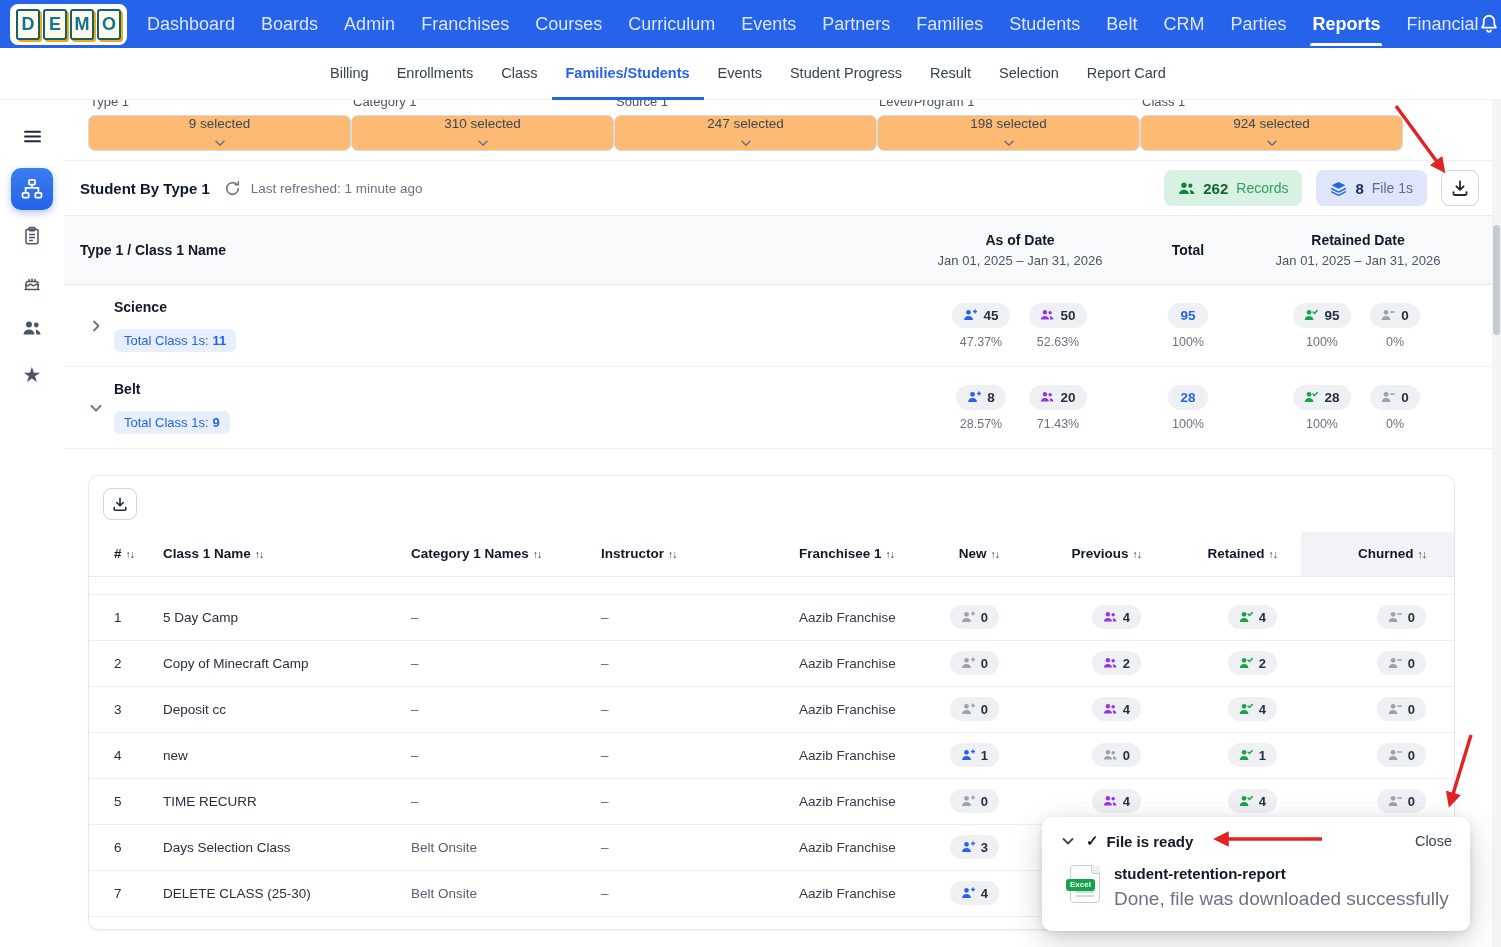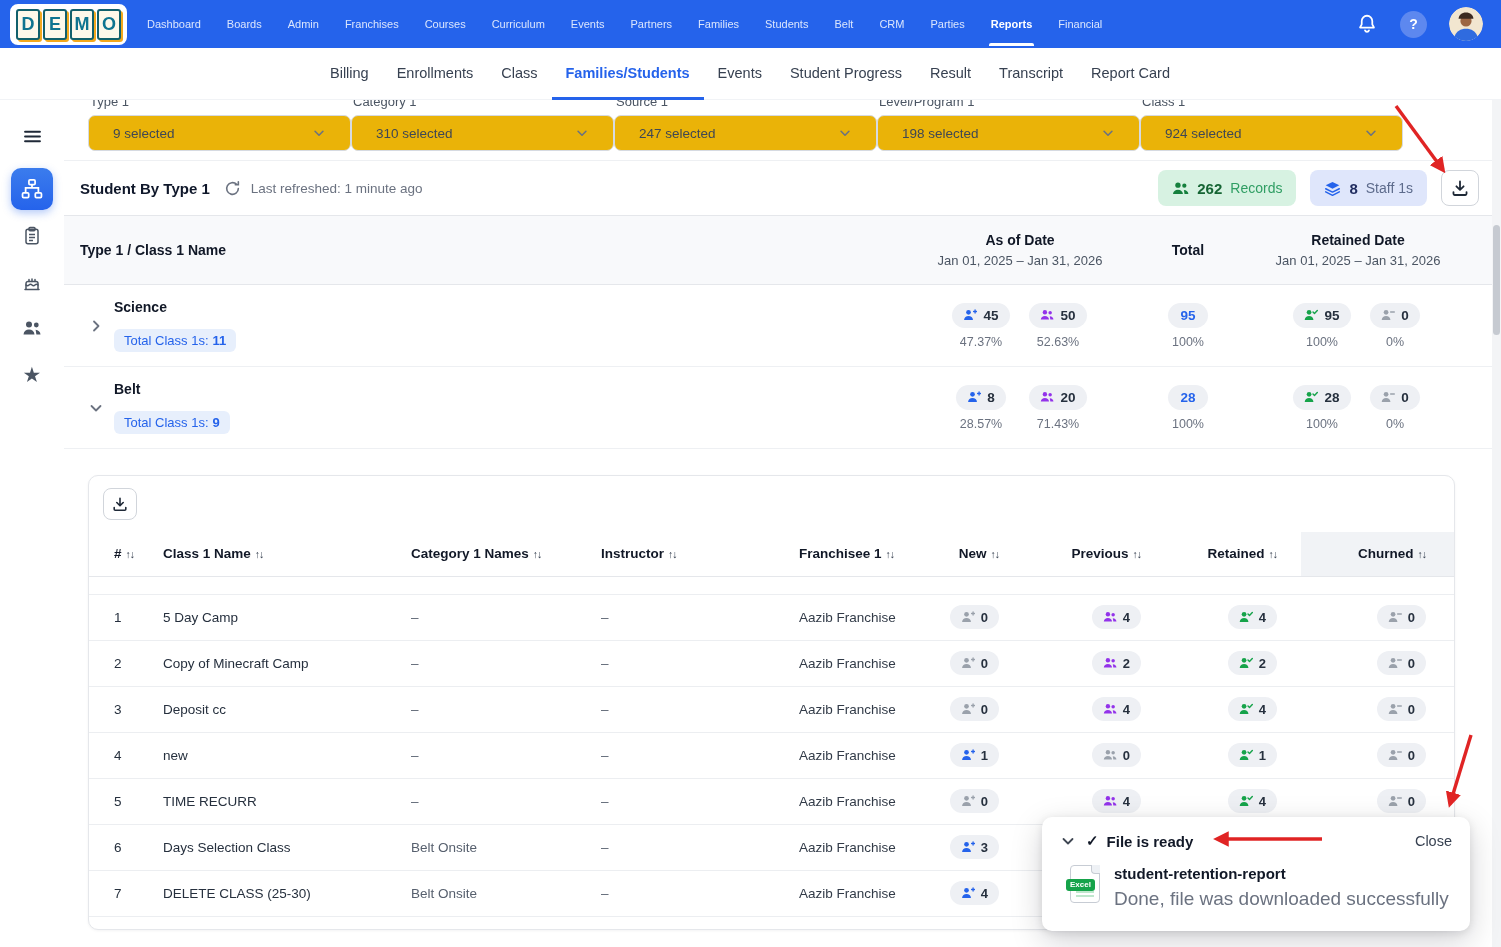--- a/index.html
+++ b/index.html
@@ -10,21 +10,21 @@
   }
   
   .topnav { position:absolute; top:0; left:0; right:0; height:48px; background:#2563eb;
     display:flex; align-items:center; z-index:10; }
   .logo { margin-left:10px; border:2px solid #fff; border-radius:8px; background:#fff;
     padding:3px 4px; display:flex; gap:3px; }
   .logo .tile { width:24px; height:31px; background:#fdf8ea; border:2px solid #11606c;
     border-radius:3px; box-shadow:2px 2px 0 #f2a81d; display:flex; align-items:center;
     justify-content:center; font-weight:bold; font-size:18px; color:#0e7490; }
   .nav-items { display:flex; gap:26px; margin-left:20px; }
-  .nav-item { color:#dbe6fd; font-size:11px; height:44px; display:flex; align-items:center;
+  .nav-item { color:#dbe6fd; font-size:18px; height:44px; display:flex; align-items:center;
     position:relative; cursor:pointer; white-space:nowrap; }
   .nav-item.active { color:#fff; font-weight:bold; }
   .nav-item.active::after { content:""; position:absolute; left:-2px; right:-2px; bottom:0;
     height:3px; background:#fff; border-radius:2px 2px 0 0; }
   .nav-right { margin-left:auto; margin-right:18px; display:flex; align-items:center; gap:22px; }
   .bell { width:22px; height:22px; color:#fff; }
   .bell svg { width:22px; height:22px; display:block; }
   .help { width:27px; height:27px; border-radius:50%; background:#5d88ef; color:#fff;
     display:flex; align-items:center; justify-content:center; font-weight:bold; font-size:14px; }
   .avatar { width:34px; height:34px; border-radius:50%; overflow:hidden; display:block; }
@@ -51,23 +51,23 @@
   .sb-active svg { width:22px; height:22px; }
   .sb-item { margin-top:6px; }
   .sb-star { font-size:21px; color:#4b5563; line-height:1; }
   
   .main { position:absolute; top:100px; left:64px; right:0; bottom:0; background:#fff; z-index:2; }
   
   .filters { display:flex; gap:0; padding-left:24px; }
   .filter { width:263px; }
   .flabel { height:9px; overflow:hidden; position:relative; }
   .flabel span { position:absolute; bottom:0; left:2px; font-size:13px; color:#4b5563; line-height:1.1; }
-  .select { margin-top:6px; height:36px; border:1px solid #d6dae1; border-radius:7px; background:#eab308;
-    display:flex; align-items:center; justify-content:space-between; padding:0 24px;
-    font-size:13.5px; color:#3f4754; cursor:pointer; }
+  .select { margin-top:6px; height:36px; border:1px solid #d6dae1; border-radius:7px; background:#fdba74;
+    display:flex; align-items:center; justify-content:space-between; padding:0 4px;
+    font-size:13.5px; color:#3f4754; cursor:pointer;flex-direction:column; }
   .select .ic svg { width:14px; height:14px; color:#6b7280; display:block; }
   
   .rhead { margin-top:9px; height:55px; border-top:1px solid #eef0f3; display:flex;
     align-items:center; padding:0 22px 0 16px; }
   .rtitle { font-size:15px; font-weight:bold; color:#0f172a; }
   .refresh { margin-left:14px; color:#6b7280; cursor:pointer; }
   .refresh svg { width:17px; height:17px; display:block; }
   .refreshed { margin-left:10px; font-size:13.5px; color:#6b7280; }
   .rright { margin-left:auto; display:flex; align-items:center; gap:14px; }
   .badge { height:36px; border-radius:8px; display:flex; align-items:center; gap:8px; padding:0 14px; }
@@ -217,21 +217,21 @@
 </header>
 
 <div class="tabbar">
   <span class="tab">Billing</span>
   <span class="tab">Enrollments</span>
   <span class="tab">Class</span>
   <span class="tab active">Families/Students</span>
   <span class="tab">Events</span>
   <span class="tab">Student Progress</span>
   <span class="tab">Result</span>
-  <span class="tab">Transcript</span>
+  <span class="tab">Selection</span>
   <span class="tab">Report Card</span>
 </div>
 
 <aside class="sidebar">
   <span class="sb-btn sb-menu">
       <svg viewBox="0 0 18 18" fill="none" stroke="currentColor" stroke-width="2" stroke-linecap="round">
         <path d="M2 4.5h14M2 9h14M2 13.5h14"></path>
       </svg>
     </span>
   <span class="sb-active">
@@ -359,21 +359,21 @@
         <span class="lbl">Records</span>
       </div>
       <div class="badge badge-blue">
         <span class="ic">
             <svg viewBox="0 0 16 16">
               <path d="M8 1.8 14.4 5 8 8.2 1.6 5z" fill="currentColor"></path>
               <path d="M1.6 8.2 8 11.4l6.4-3.2M1.6 11.2 8 14.4l6.4-3.2" fill="none" stroke="currentColor" stroke-width="1.4" stroke-linejoin="round" stroke-linecap="round"></path>
             </svg>
           </span>
         <span class="cnt">8</span>
-        <span class="lbl">Staff 1s</span>
+        <span class="lbl">File 1s</span>
       </div>
       <button class="dl-btn">
           <svg viewBox="0 0 16 16" fill="none" stroke="currentColor" stroke-width="1.6" stroke-linecap="round" stroke-linejoin="round">
             <path d="M8 2.2v7.3M4.8 6.5 8 9.7l3.2-3.2M2.2 11.6v1.6a1 1 0 0 0 1 1h9.6a1 1 0 0 0 1-1v-1.6"></path>
           </svg>
         </button>
     </div>
   </div>
 
   <div class="sum-head">

